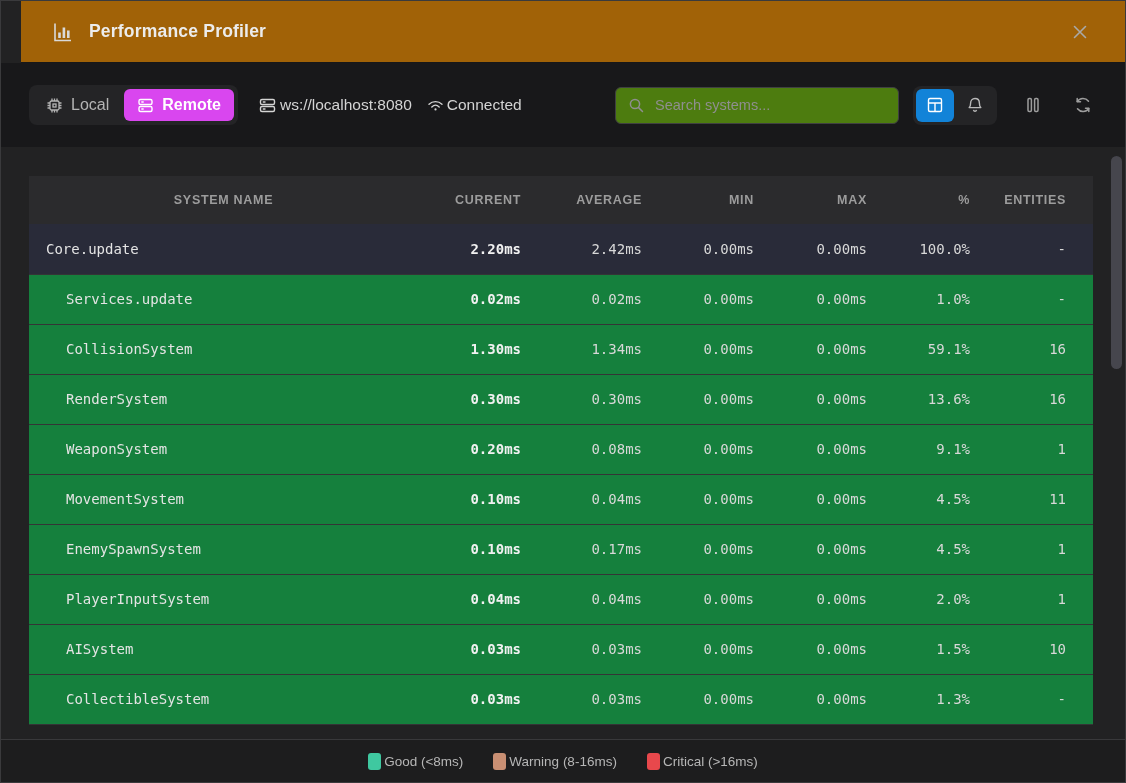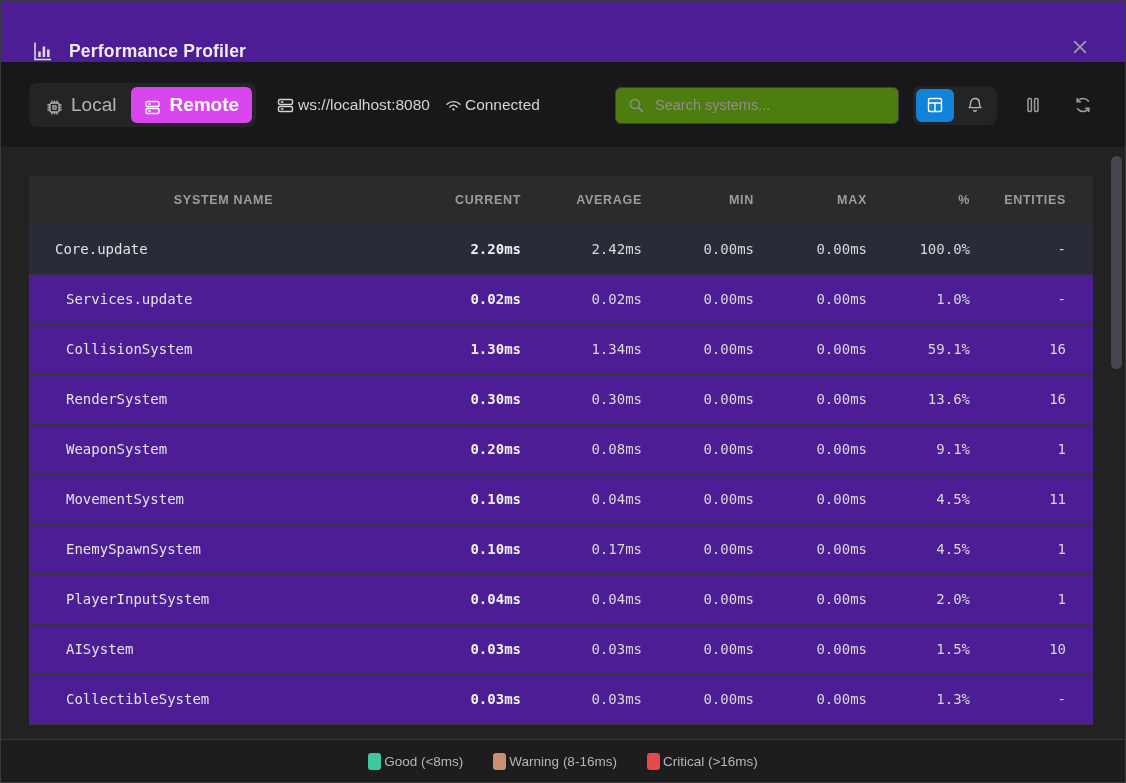--- a/index.html
+++ b/index.html
@@ -6,43 +6,44 @@
   html, body { width: 1126px; height: 783px; background: #141415; overflow: hidden; }
   body { font-family: "Liberation Sans", sans-serif; }
 
   .window {
     width: 1126px; height: 783px; background: #222223;
     border: 1px solid #3a3a3c; display: flex; flex-direction: column; position: relative;
   }
 
   
   .titlebar {
-    height: 62px; background: #4c1d95; flex: 0 0 auto;
-    display: flex; align-items: flex-end; padding: 0 30px;
+    height: 62px; background: #a16207; flex: 0 0 auto;
+    display: flex; align-items: center; padding: 0 30px;
     border-bottom: 1px solid #171718;
+    margin-left: 20px;
   }
   .titlebar .app-icon { color: #d9d9d9; display: flex; margin-right: 16px; }
   .titlebar h1 { font-size: 17.5px; font-weight: 700; color: #ececec; letter-spacing: .2px; }
   .close-btn {
     margin-left: auto; background: none; border: none; cursor: pointer;
     color: #a9a9a9; display: flex; padding: 6px;
   }
 
   
   .toolbar {
     height: 84px; background: #18181a; flex: 0 0 auto;
     display: flex; align-items: center; padding: 0 28px; gap: 14px;
   }
   .seg-control {
     display: flex; align-items: center; background: #242426;
     border-radius: 8px; padding: 4px; gap: 2px;
   }
   .seg-btn {
     display: flex; align-items: flex-end; gap: 8px; border: none; cursor: pointer;
-    background: transparent; color: #b4b4b4; font-size: 19px;
+    background: transparent; color: #b4b4b4; font-size: 16px;
     padding: 7px 13px; border-radius: 6px; font-family: inherit;
   }
   .seg-btn.active { background: #d946ef; color: #ffffff; font-weight: 700; }
   .ws-chip { display: flex; align-items: center; gap: 3px; color: #d4d4d4; font-size: 15.5px; margin-left: 6px; }
   .conn-chip { display: flex; align-items: center; gap: 2px; color: #d4d4d4; font-size: 15.5px; }
   .icon { display: inline-flex; flex: 0 0 auto; }
 
   .search-box {
     margin-left: auto; width: 284px; height: 37px;
     display: flex; align-items: center; gap: 10px;
@@ -74,24 +75,24 @@
   col.c-current { width: 120px; } col.c-average { width: 121px; }
   col.c-min { width: 112px; } col.c-max { width: 113px; }
   col.c-pct { width: 103px; } col.c-ent { width: 123px; }
   thead tr { background: #2b2b2d; height: 48px; }
   th {
     color: #9c9c9c; font-size: 12.5px; font-weight: 700; letter-spacing: .7px;
     text-align: right; padding: 0; white-space: nowrap;
   }
   th.col-name { text-align: center; padding-left: 17px; }
   th.col-ent { padding-right: 27px; }
-  tbody tr { height: 50px; border-bottom: 1px solid #343436; background: #4c1d95; cursor: default; }
+  tbody tr { height: 50px; border-bottom: 1px solid #343436; background: #15803d; cursor: default; }
   tbody tr.selected { background: #292b39; }
   td { font-family: "DejaVu Sans Mono", monospace; font-size: 14px; color: #d8d8d8; white-space: nowrap; }
-  td.name { color: #e4e4e4; padding-left: 26px; text-align: left; }
+  td.name { color: #e4e4e4; padding-left: 17px; text-align: left; }
   tr.child td.name { padding-left: 37px; }
   td.num { text-align: right; }
   td.current { font-weight: 700; color: #f1f1f1; }
   td.ent { text-align: right; padding-right: 27px; }
 
   
   .footer {
     height: 43px; flex: 0 0 auto; background: #1d1d1e;
     border-top: 1px solid #39393b;
     display: flex; align-items: center; justify-content: center; gap: 30px;

